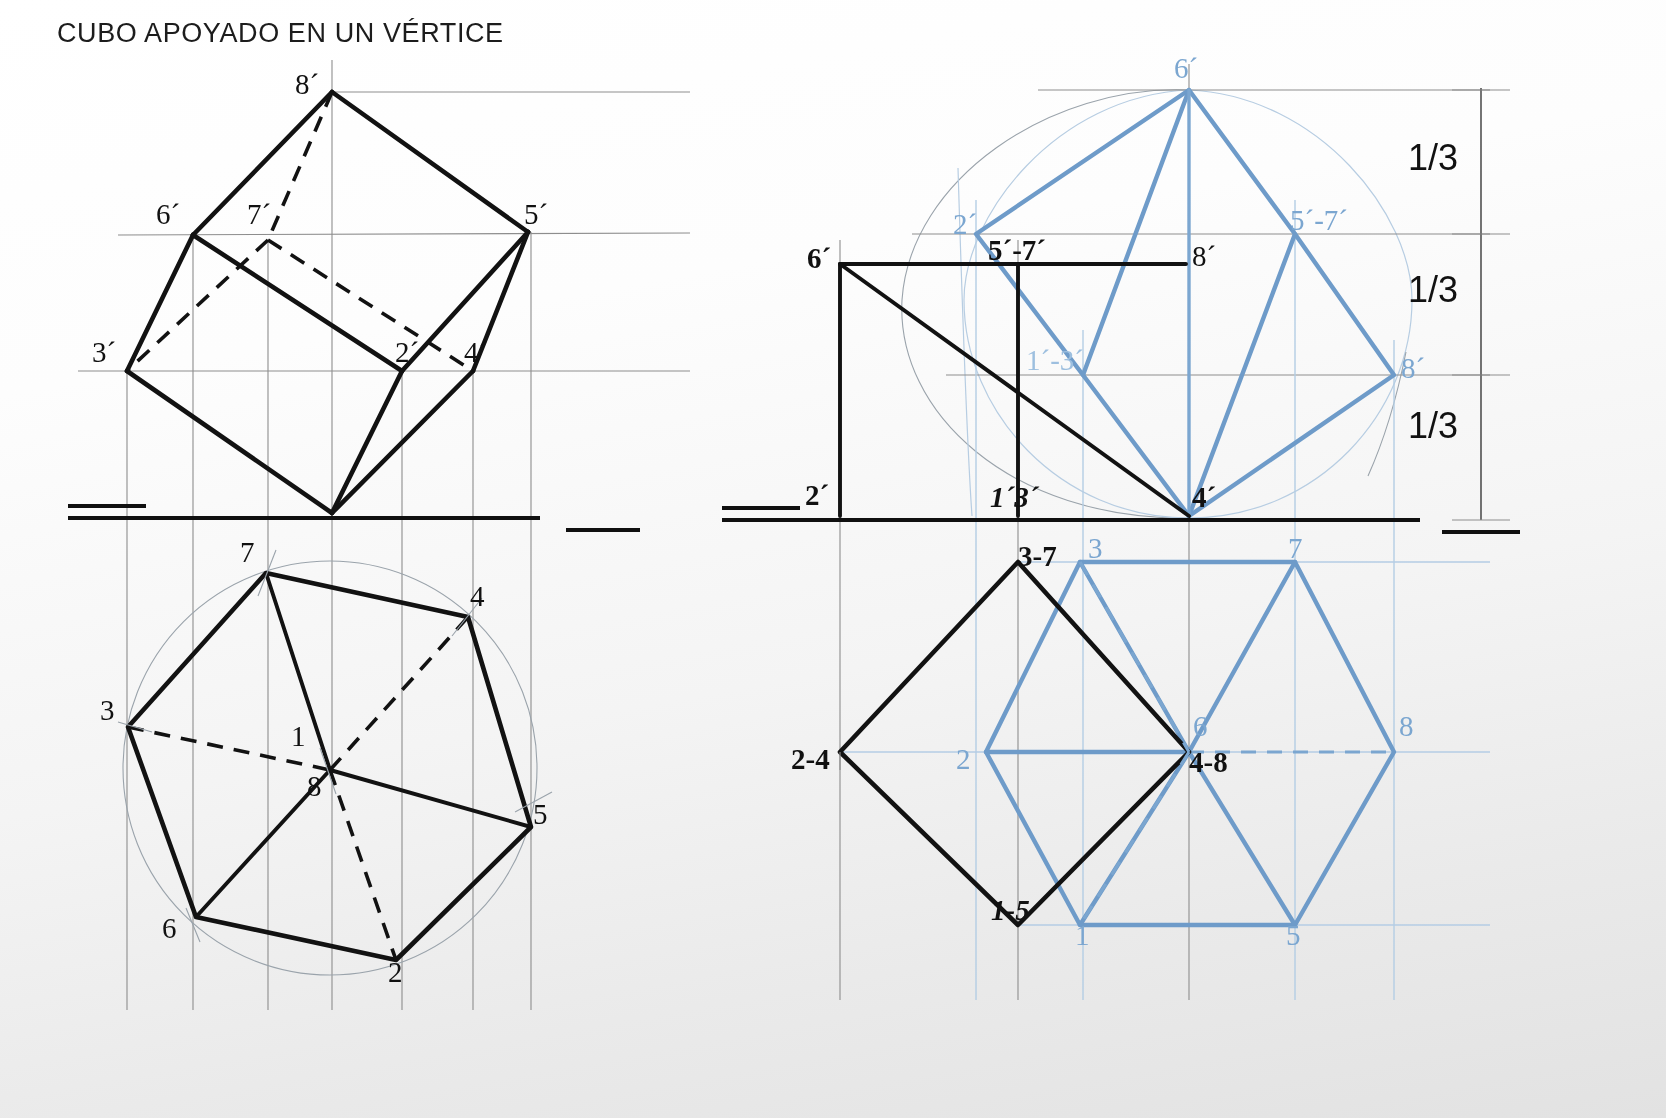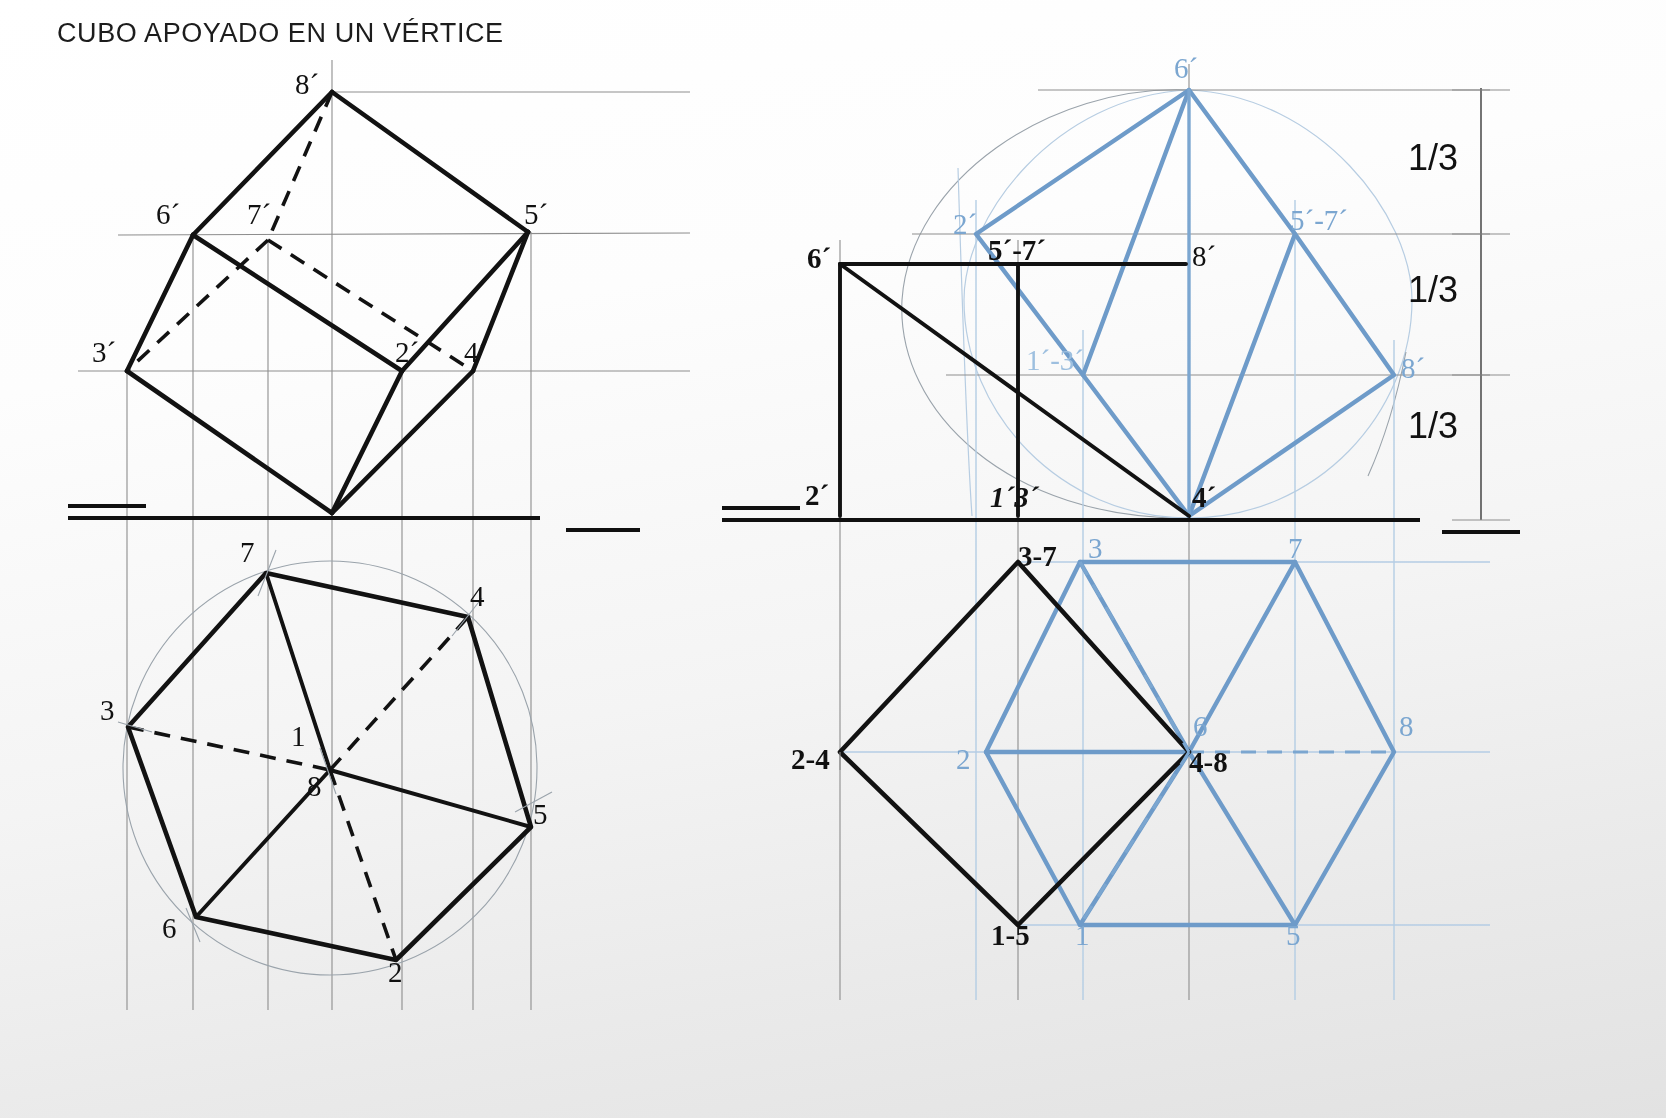--- a/index.html
+++ b/index.html
@@ -211,17 +211,17 @@
   <div class="lbl frac" style="left:1408px;top:408px;">1/3</div>
 
   <div class="lbl bold" style="left:1018px;top:534px;margin-top:8px;">3-7</div>
   <div class="lbl blue" style="left:1088px;top:534px;">3</div>
   <div class="lbl blue" style="left:1288px;top:534px;">7</div>
   <div class="lbl bold" style="left:791px;top:745px;">2-4</div>
   <div class="lbl blue" style="left:956px;top:745px;">2</div>
   <div class="lbl blue" style="left:1193px;top:712px;">6</div>
   <div class="lbl bold" style="left:1189px;top:748px;">4-8</div>
   <div class="lbl blue" style="left:1399px;top:712px;">8</div>
-  <div class="lbl bold" style="left:991px;top:921px;">1-5</div>
+  <div class="lbl bold" style="left:991px;top:896px;font-style:italic;">1-5</div>
   <div class="lbl blue" style="left:1075px;top:921px;">1</div>
   <div class="lbl blue" style="left:1286px;top:921px;">5</div>
 
 </div>
 
 </body></html>

